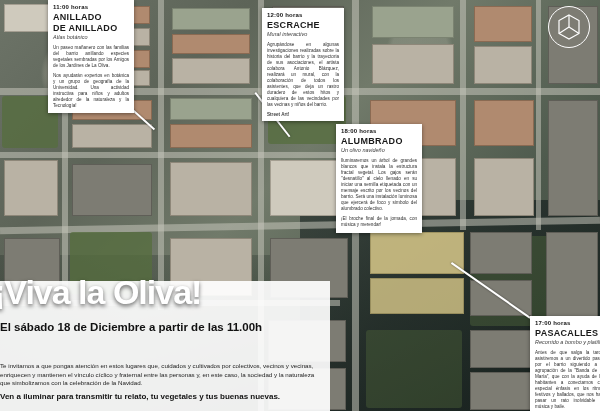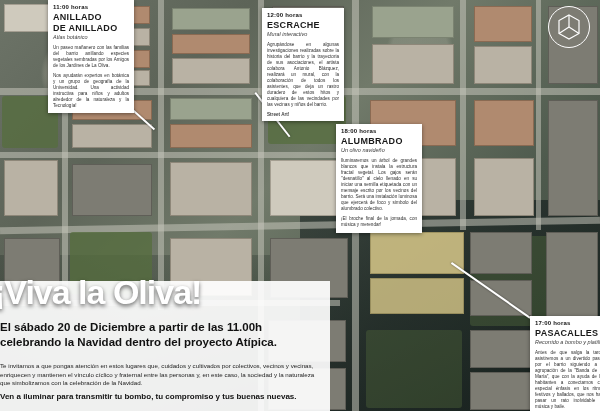--- a/index.html
+++ b/index.html
@@ -187,20 +187,19 @@
     <div class="body">
       <p>Antes de que salga la tarde, asistiremos a un divertido paseo por el barrio siguiendo a la agrupación de la "Banda de La María", que con la ayuda de los habitantes a conectarnos con especial énfasis en los ritmos festivos y ballados, que nos hará pasar un rato inolvidable de música y baile.</p>
     </div>
   </div>
 
   <div class="banner"></div>
 
   <div class="headline">¡Viva la Oliva!</div>
 
   <div class="bn1">
-    <div>El sábado 20 de Diciembre a partir de las 11.00h</div>
-    <div>celebrando la Navidad dentro del proyecto Atípica.</div>
+    <div>El sábado 18 de Diciembre a partir de las 11.00h</div>
   </div>
 
   <div class="bn2">Te invitamos a que pongas atención en estos lugares que, cuidados y cultivados por colectivos, vecinos y vecinas, enriquecen y mantienen el vínculo cíclico y fraternal entre las personas y, en este caso, la sociedad y la naturaleza que simbolizamos con la celebración de la Navidad.</div>
-  <div class="bn3">Ven a iluminar para transmitir tu bombo, tu compromiso y tus buenas nuevas.</div>
+  <div class="bn3">Ven a iluminar para transmitir tu relato, tu vegetales y tus buenas nuevas.</div>
 
 </div>
 
 </body></html>

